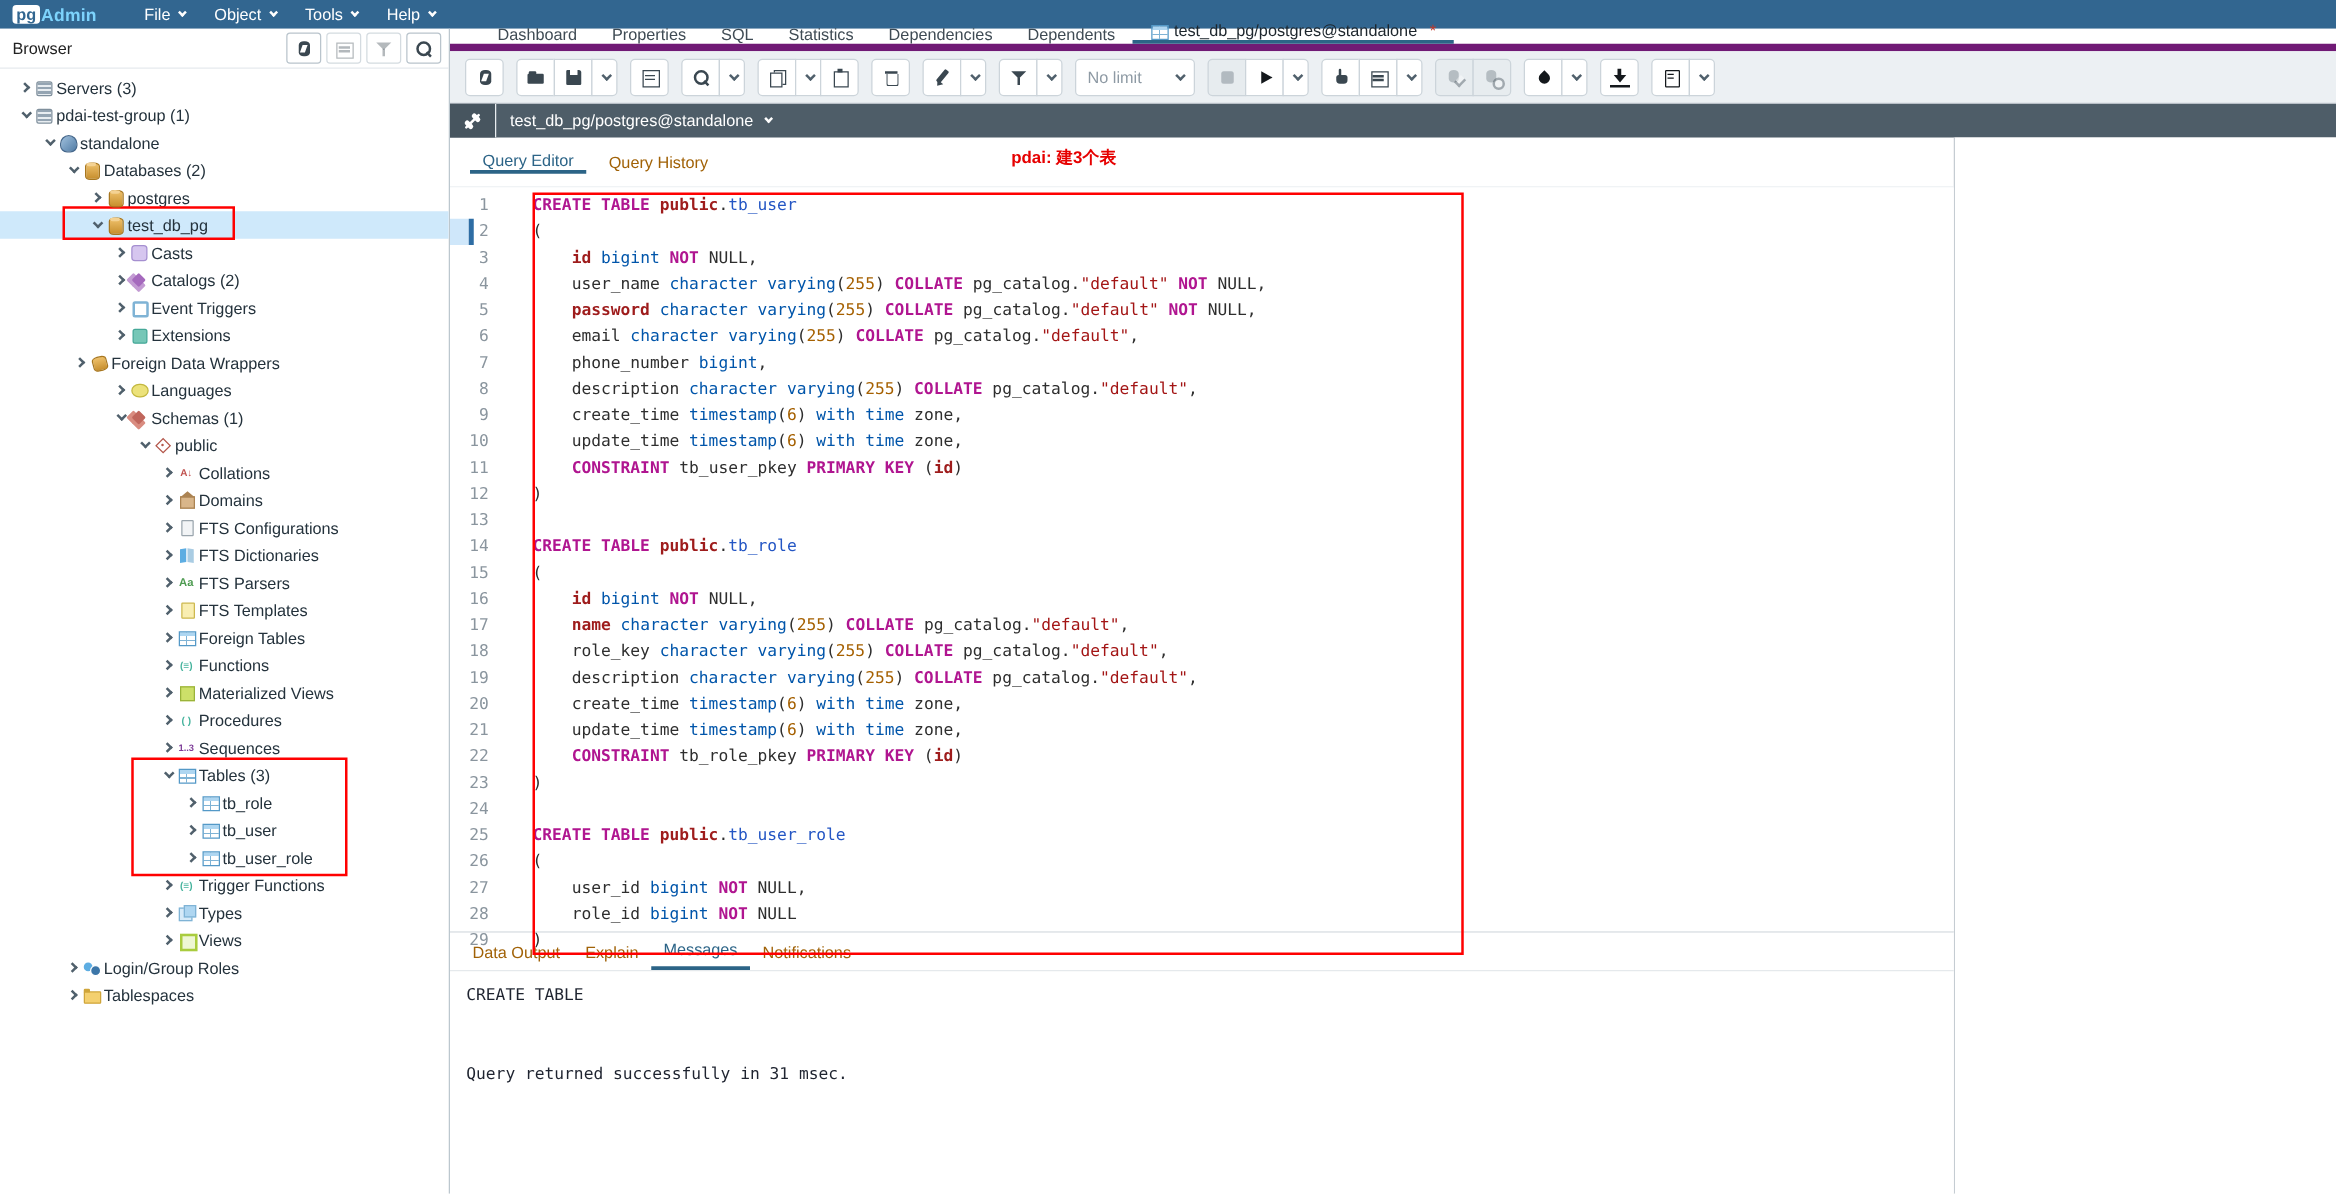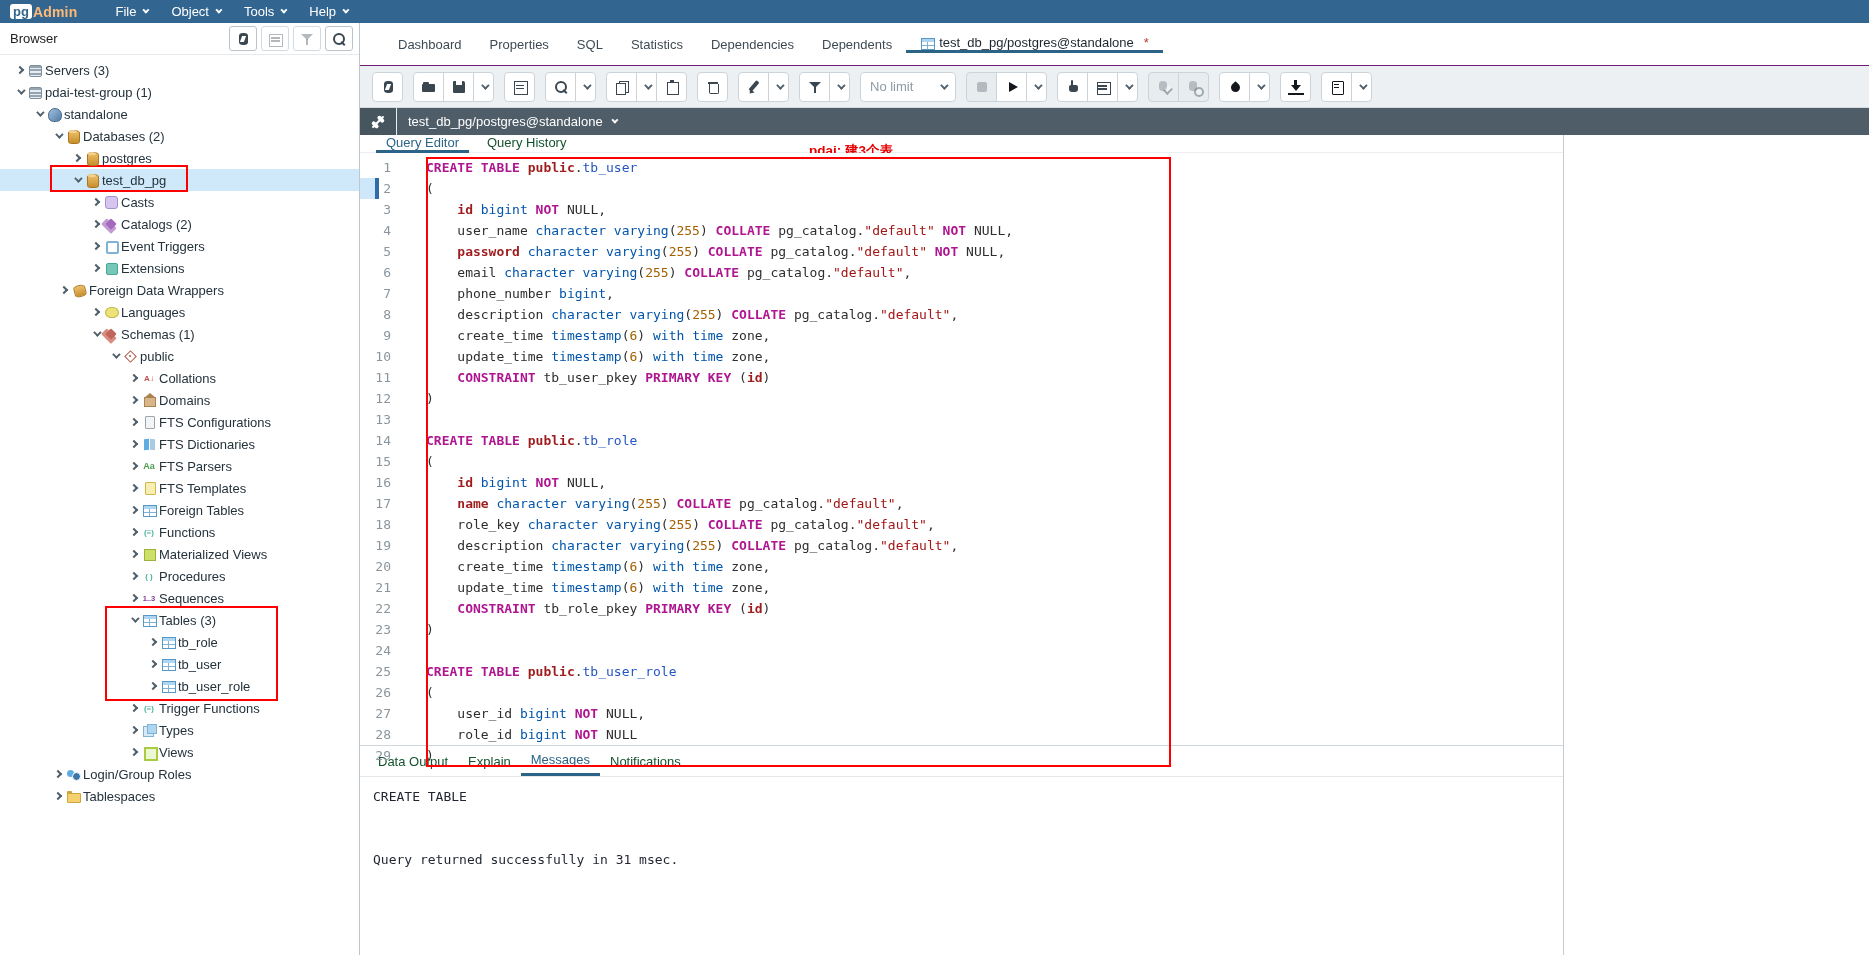--- a/index.html
+++ b/index.html
@@ -3,21 +3,21 @@
 <meta charset="utf-8">
 <style>
   * { margin:0; padding:0; box-sizing:border-box; }
   html,body { width:1869px; height:955px; font-family:"Liberation Sans", sans-serif; background:#fff; overflow:hidden; }
   .app { width:1869px; height:955px; position:relative; display:flex; flex-direction:column; font-size:13px; color:#2b3640; }
 
   
   .menubar { height:23px; background:#326690; display:flex; align-items:center; padding-left:10px; flex:none; }
   .logo { display:flex; align-items:center; margin-right:26px; }
   .logo-pg { background:#fff; color:#326690; font-weight:bold; font-size:13px; padding:0 3px; border-radius:3px; margin-right:1px; }
-  .logo-admin { color:#fdba74; font-weight:bold; font-size:14px; letter-spacing:.2px; }
+  .logo-admin { color:#7dd3fc; font-weight:bold; font-size:14px; letter-spacing:.2px; }
   .menu-item { color:#fff; padding:0 12px; height:23px; display:flex; align-items:center; gap:6px; cursor:default; }
   .cv { width:6px; height:6px; border-right:2px solid #50606c; border-bottom:2px solid #50606c; display:inline-block; flex:none; }
   .cv-down  { transform:rotate(45deg) translateY(-2px); }
   .cv-right { transform:rotate(-45deg); }
   .cv-white { border-color:#fff; width:5px; height:5px; }
 
   
   .main { flex:1; display:flex; min-height:0; }
   .browser-panel { width:360px; flex:none; border-right:1px solid #bcc7ce; display:flex; flex-direction:column; background:#fff; }
   .browser-header { height:32px; flex:none; display:flex; align-items:center; padding:0 6px 0 10px; border-bottom:1px solid #e6eaee; }
@@ -74,21 +74,21 @@
   .ti-roles::after { left:6px; top:5px; width:7px; height:7px; border-radius:50%; background:#3c76a8; border:1px solid #fff; }
   .ti-tablespaces::before { left:1px; top:4px; width:12px; height:8px; background:#f4d06f; border:1px solid #cfa53a; border-radius:1px; }
   .ti-tablespaces::after { left:1px; top:2px; width:5px; height:3px; background:#cfa53a; border-radius:1px 1px 0 0; }
 
   .red-box { position:absolute; border:2px solid #ff0000; pointer-events:none; }
   #annobox-db { left:50px; top:110px; width:138px; height:27px; }
   #annobox-tables { left:105px; top:551px; width:173px; height:95px; }
 
   
   .content { flex:1; display:flex; flex-direction:column; min-width:0; }
-  .tabbar { height:43px; flex:none; display:flex; align-items:center; padding-left:24px; border-bottom:1px solid #701a75; background:#fff; }
+  .tabbar { height:18px; flex:none; display:flex; align-items:flex-end; padding-left:24px; border-bottom:6px solid #701a75; background:#fff; }
   .tab { padding:0 14px; display:flex; align-items:center; color:#3f4b54; cursor:pointer; }
   .tab.active { color:#1d262d; border-bottom:3px solid #2c6487; gap:6px; }
   .tab .star { color:#c0392b; margin-left:4px; }
   .tab .ti { width:13px; height:13px; }
 
   
   .toolbar { height:42px; flex:none; background:#ecf0f3; border-bottom:1px solid #d5dce1; display:flex; align-items:center; padding-left:12px; gap:10px; }
   .tgroup { display:flex; }
   .tbtn { height:30px; min-width:31px; background:#fff; border:1px solid #ccd4da; display:flex; align-items:center; justify-content:center; cursor:pointer; margin-right:-1px; }
   .tgroup .tbtn:first-child { border-radius:4px 0 0 4px; }
@@ -142,22 +142,22 @@
   .connbar { height:27px; flex:none; background:#4e5d68; display:flex; align-items:center; }
   .conn-cell { width:37px; height:100%; flex:none; display:flex; align-items:center; justify-content:center; border-right:1px solid #e8edf0; background:#47555f; }
   .conn-glyph { width:16px; height:16px; position:relative; transform:rotate(-45deg); }
   .conn-glyph::before { content:""; position:absolute; left:0; top:7px; width:16px; height:2px; background:#fff; border-radius:1px; }
   .conn-glyph::after { content:""; position:absolute; left:2px; top:4px; width:4px; height:8px; background:#fff; border-radius:2px; box-shadow:8px 0 0 #fff; }
   .conn-label { color:#fff; padding-left:11px; display:flex; align-items:center; gap:8px; }
 
   
   .workspace { flex:1; display:flex; min-height:0; }
   .editor-col { width:1204px; flex:none; display:flex; flex-direction:column; border-right:1px solid #c5ccd2; min-height:0; }
-  .editor-tabs { height:18px; flex:none; display:flex; align-items:flex-start; padding-left:16px; gap:8px; position:relative; border-bottom:1px solid #eceff2; }
-  .etab { padding:0 10px; display:flex; align-items:center; color:#14532d; cursor:pointer; }
+  .editor-tabs { height:40px; flex:none; display:flex; align-items:center; padding-left:16px; gap:8px; position:relative; border-bottom:1px solid #eceff2; }
+  .etab { padding:0 10px; display:flex; align-items:center; color:#a16207; cursor:pointer; }
   .etab.active { color:#2c6487; border-bottom:3px solid #2c6487; }
   .annotation { position:absolute; left:449px; top:7px; color:#e60000; font-weight:bold; font-size:13.5px; }
 
   .code-area { flex:1; display:flex; position:relative; font-family:"DejaVu Sans Mono", monospace; font-size:13px; min-height:0; background:#fff; }
   .gutter { width:40px; flex:none; padding-top:4px; }
   .gutter-row { height:21px; line-height:21px; text-align:right; padding-right:9px; color:#8a959e; position:relative; }
   .gutter-row.cur::before { content:""; position:absolute; left:0; top:0; width:15px; height:21px; background:#cfe7fa; }
   .gutter-row.cur::after { content:""; position:absolute; left:15px; top:0; width:4px; height:21px; background:#2e6da4; }
   .code { flex:1; padding:4px 0 0 26px; position:relative; }
   .cl { height:21px; line-height:21px; white-space:pre; color:#2e2e2e; }

